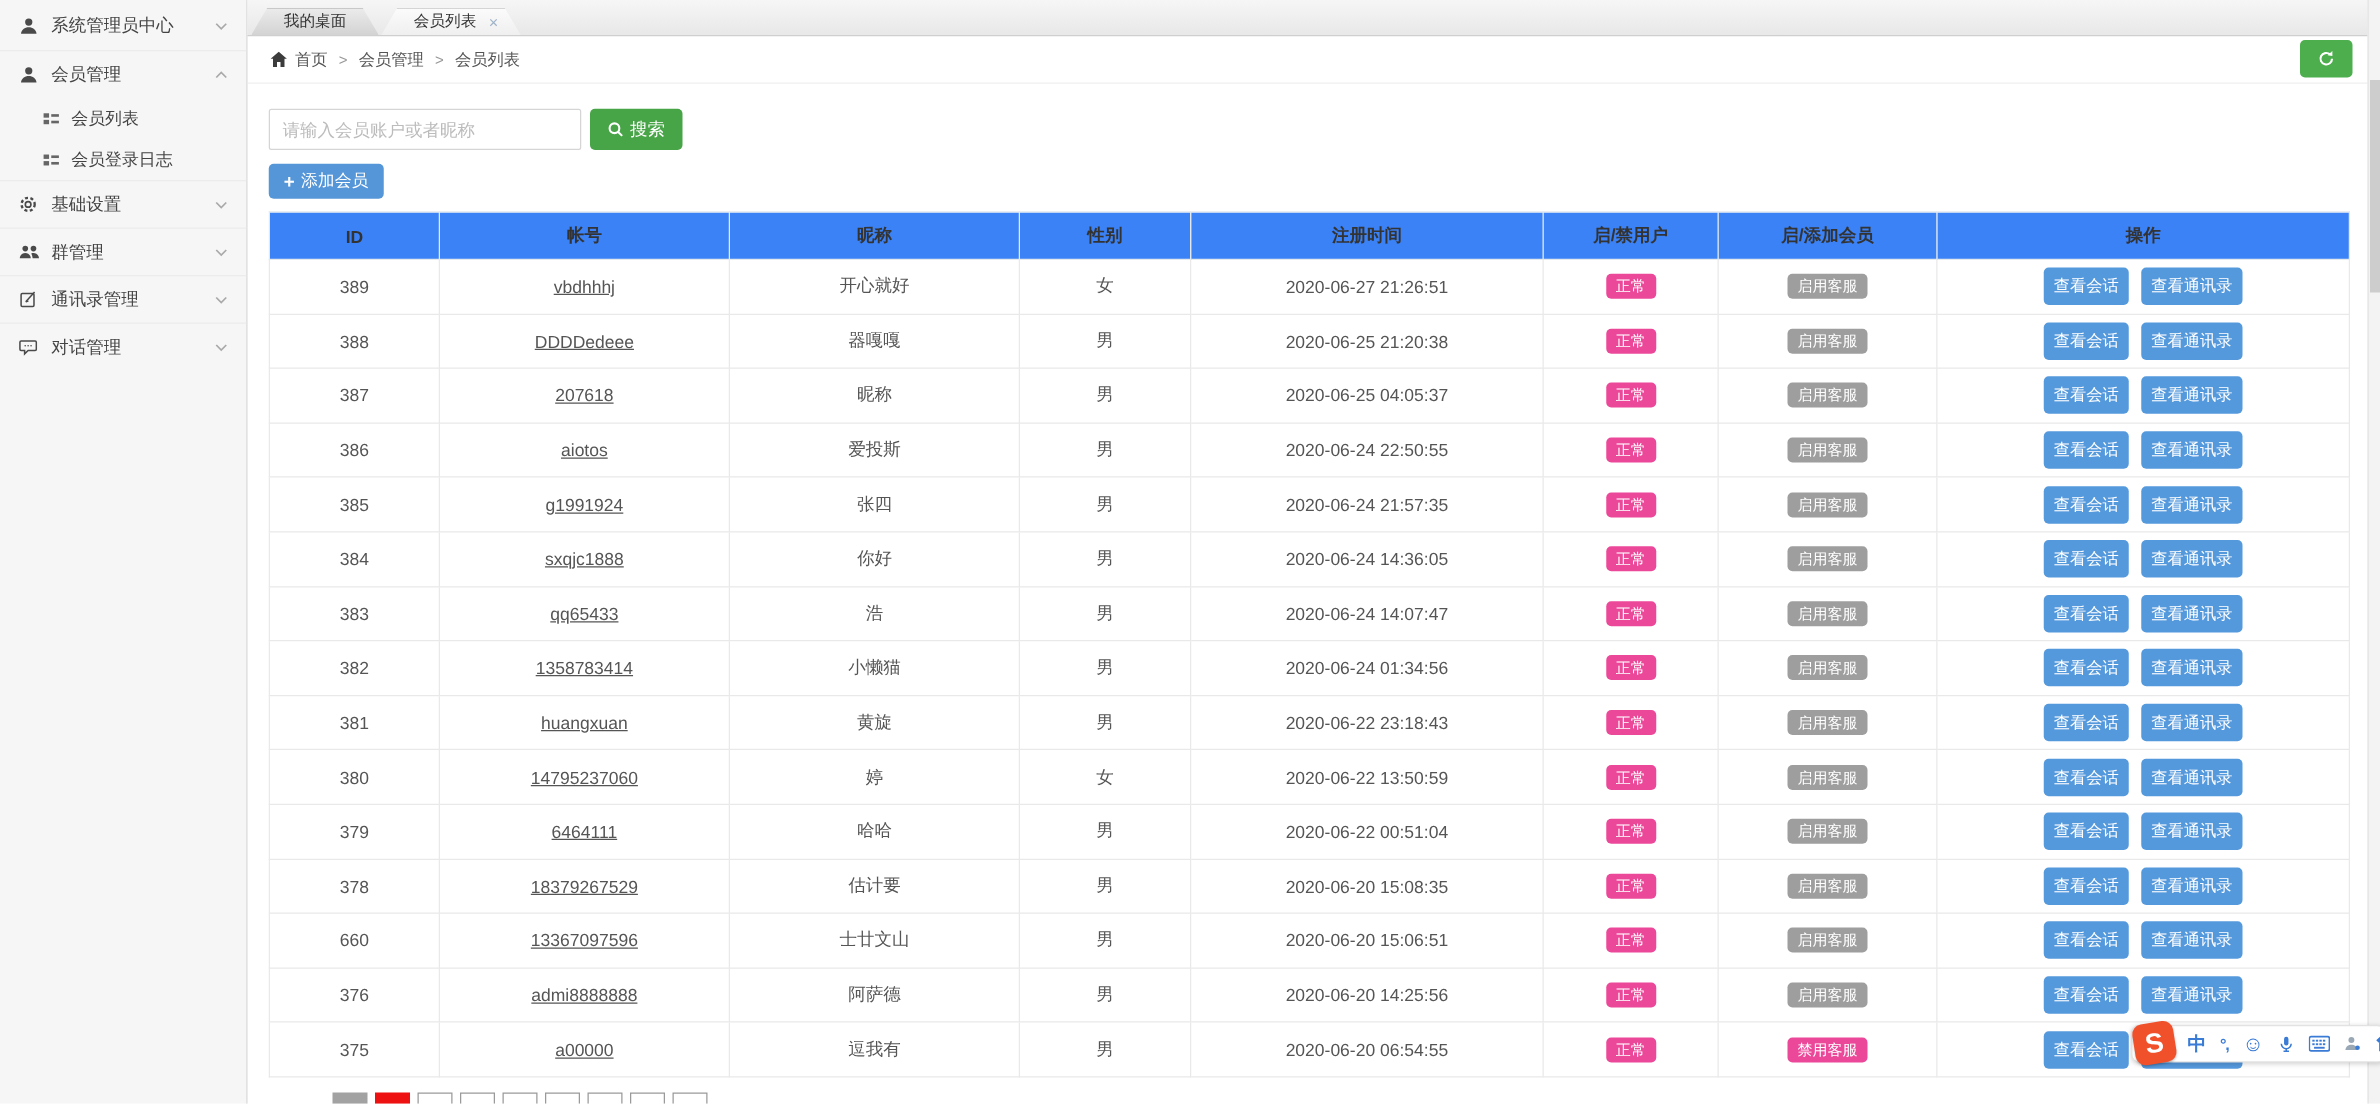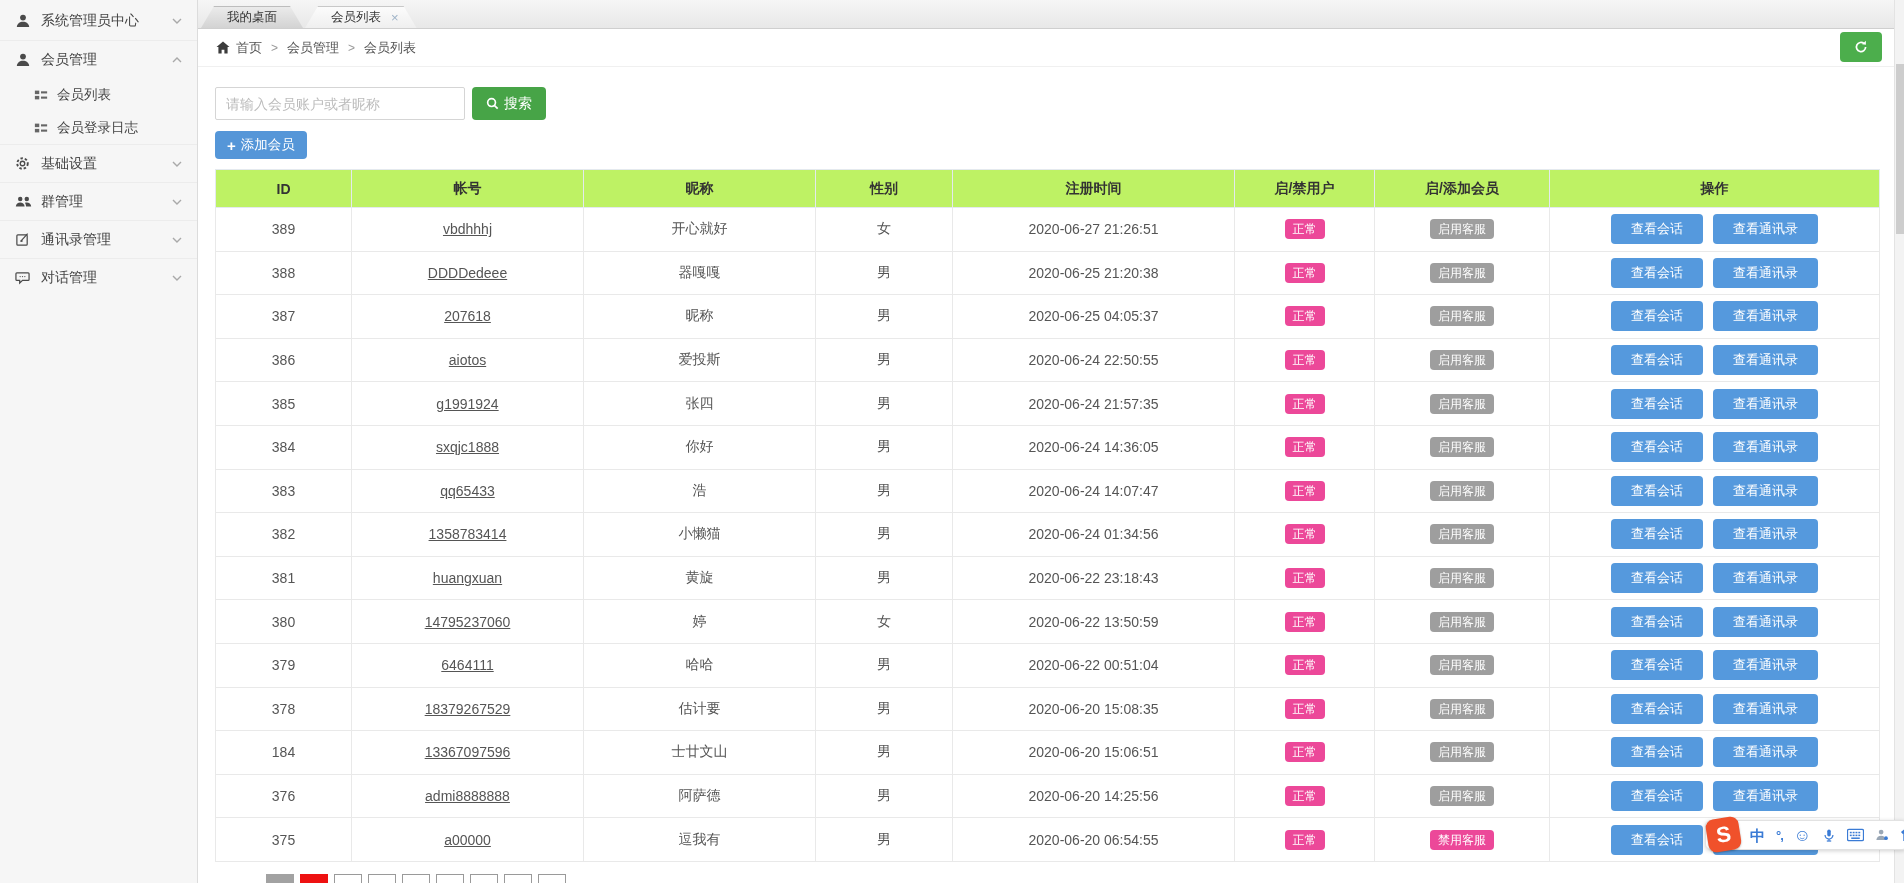--- a/index.html
+++ b/index.html
@@ -42,28 +42,28 @@
   .search-input { width:250px; height:33px; border:1px solid #d5d5d5; border-radius:2px; padding:0 10px; font-size:14px; color:#333; outline:none; font-family:inherit; }
   .search-input::placeholder { color:#bcbcbc; }
   .search-btn { margin-left:7px; min-width:74px; background:#47a447; color:#fff; border:none; border-radius:4px; font-size:14px;
                 display:flex; align-items:center; justify-content:center; gap:5px; cursor:pointer; font-family:inherit; }
   .add-btn { margin-top:11px; height:28px; padding:0 12px; background:#5596d8; color:#fff; border:none; border-radius:4px; font-size:13.5px;
              display:flex; align-items:center; justify-content:center; gap:5px; cursor:pointer; font-family:inherit; }
   .add-plus { font-size:15px; font-weight:bold; line-height:1; }
 
   
   table.tbl { margin-top:10px; width:1664px; border-collapse:collapse; table-layout:fixed; font-size:14px; color:#555; }
-  .tbl th { height:38px; background:#bef264; border:1px solid #e4e9ee; font-weight:bold; color:#333; text-align:center; font-size:14px;margin-top:28px; }
+  .tbl th { height:38px; background:#3b82f6; border:1px solid #e4e9ee; font-weight:bold; color:#333; text-align:center; font-size:14px;margin-top:28px; }
   .tbl td { height:43.6px; border:1px solid #e9e9e9; text-align:center; padding:0; }
   .acct-link { color:#555; text-decoration:underline; cursor:pointer; }
   .badge { display:inline-block; padding:4px 8px; border-radius:4px; color:#fff; font-size:12px; line-height:1; cursor:pointer; }
   .badge-green { background:#ec4899; }
   .badge-grey  { background:#9e9e9e; }
   .act-cell { display:flex; justify-content:center; align-items:center; gap:10px; }
-  .btn-blue { background:#5599dd; color:#fff; border:none; border-radius:4px; padding:6px 20px; font-size:13px; cursor:pointer; font-family:inherit; }
+  .btn-blue { background:#5599dd; color:#fff; border:none; border-radius:4px; padding:6px 8px; font-size:13px; cursor:pointer; font-family:inherit; }
 
   
   .pager { margin-top:12px; margin-left:51px; display:flex; gap:6px; }
   .pg { width:28px; height:22px; flex-shrink:0; cursor:pointer; }
   .pg.prev   { background:#a2a2a2; }
   .pg.active { background:#ee1111; }
   .pg.page   { background:#fff; border:1px solid #9a9a9a; }
 
   
   .vscroll { position:absolute; right:0; top:0; width:10px; height:883px; background:#f3f3f3; border-left:1px solid #e3e3e3; }
@@ -469,21 +469,21 @@
     <td><span class="badge c-cstatus badge-grey">启用客服</span></td>
     <td>
       <div class="act-cell">
         <button class="btn-blue c-btn-chat">查看会话</button>
         <button class="btn-blue c-btn-contacts">查看通讯录</button>
       </div>
     </td>
   </tr>
 
   <tr>
-    <td class="c-id">184</td>
+    <td class="c-id">660</td>
     <td><a class="acct-link c-account">13367097596</a></td>
     <td class="c-nick">士廿文山</td>
     <td class="c-gender">男</td>
     <td class="c-time">2020-06-20 15:06:51</td>
     <td><span class="badge badge-green c-ustatus">正常</span></td>
     <td><span class="badge c-cstatus badge-grey">启用客服</span></td>
     <td>
       <div class="act-cell">
         <button class="btn-blue c-btn-chat">查看会话</button>
         <button class="btn-blue c-btn-contacts">查看通讯录</button>

